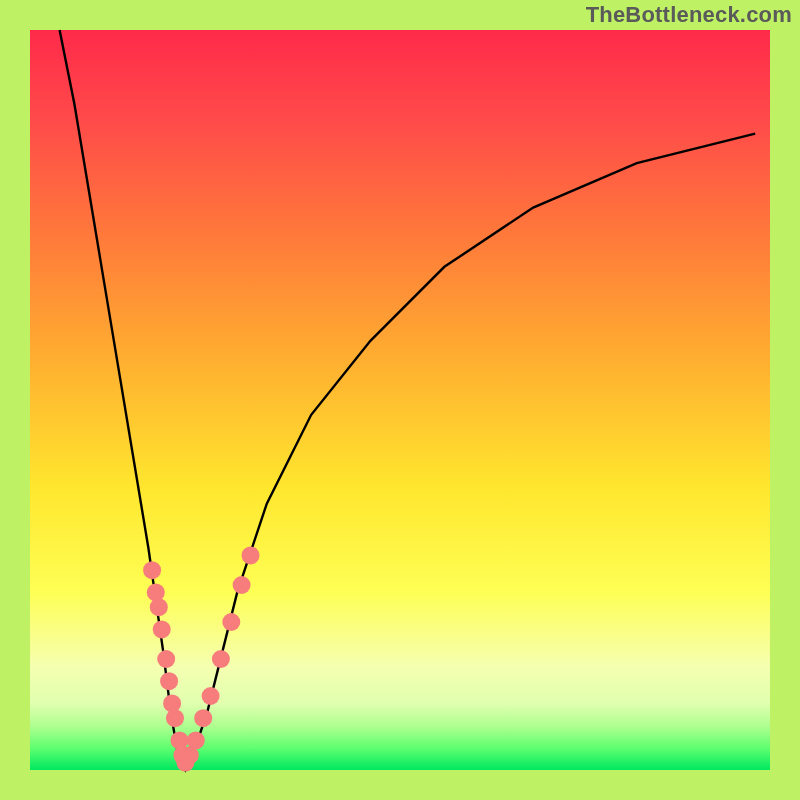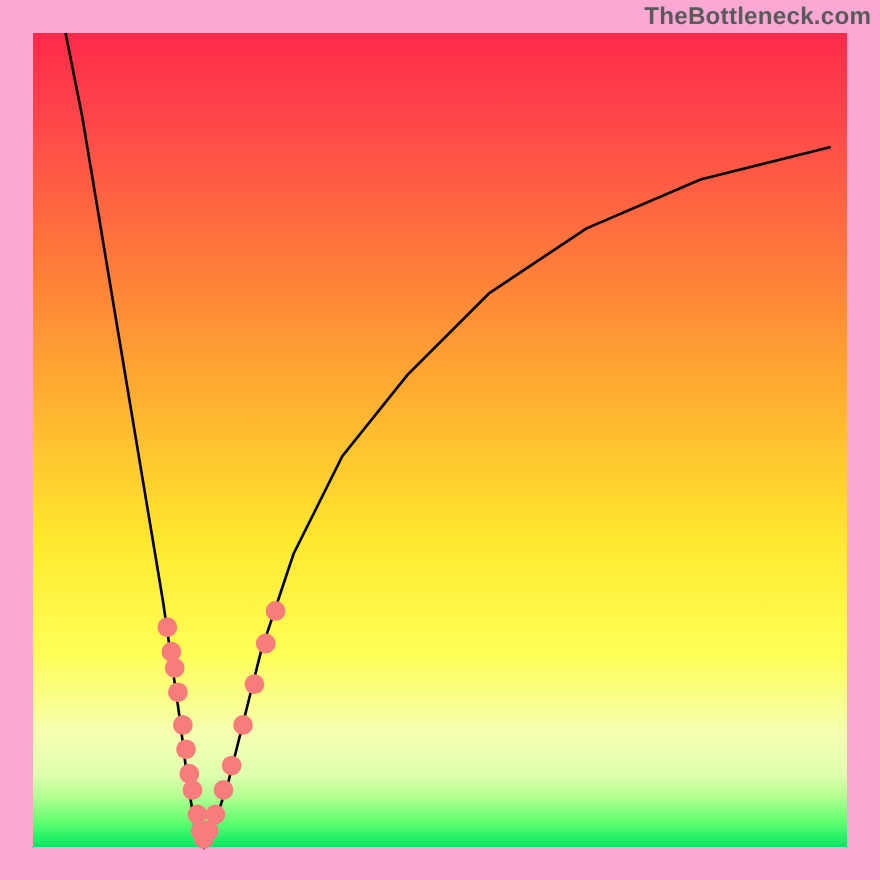--- a/index.html
+++ b/index.html
@@ -9,21 +9,21 @@
     height: 800px;
     background: #000;
     overflow: hidden;
   }
   .frame {
     position: absolute;
     left: 0;
     top: 0;
     width: 800px;
     height: 800px;
-    background: #f9a8d4;
+    background: #bef264;
   }
   .plot {
     position: absolute;
     left: 30px;
     top: 30px;
     width: 740px;
     height: 740px;
     background: linear-gradient(to bottom,
       #ff2a4a 0%,
       #ff4a4a 12%,

